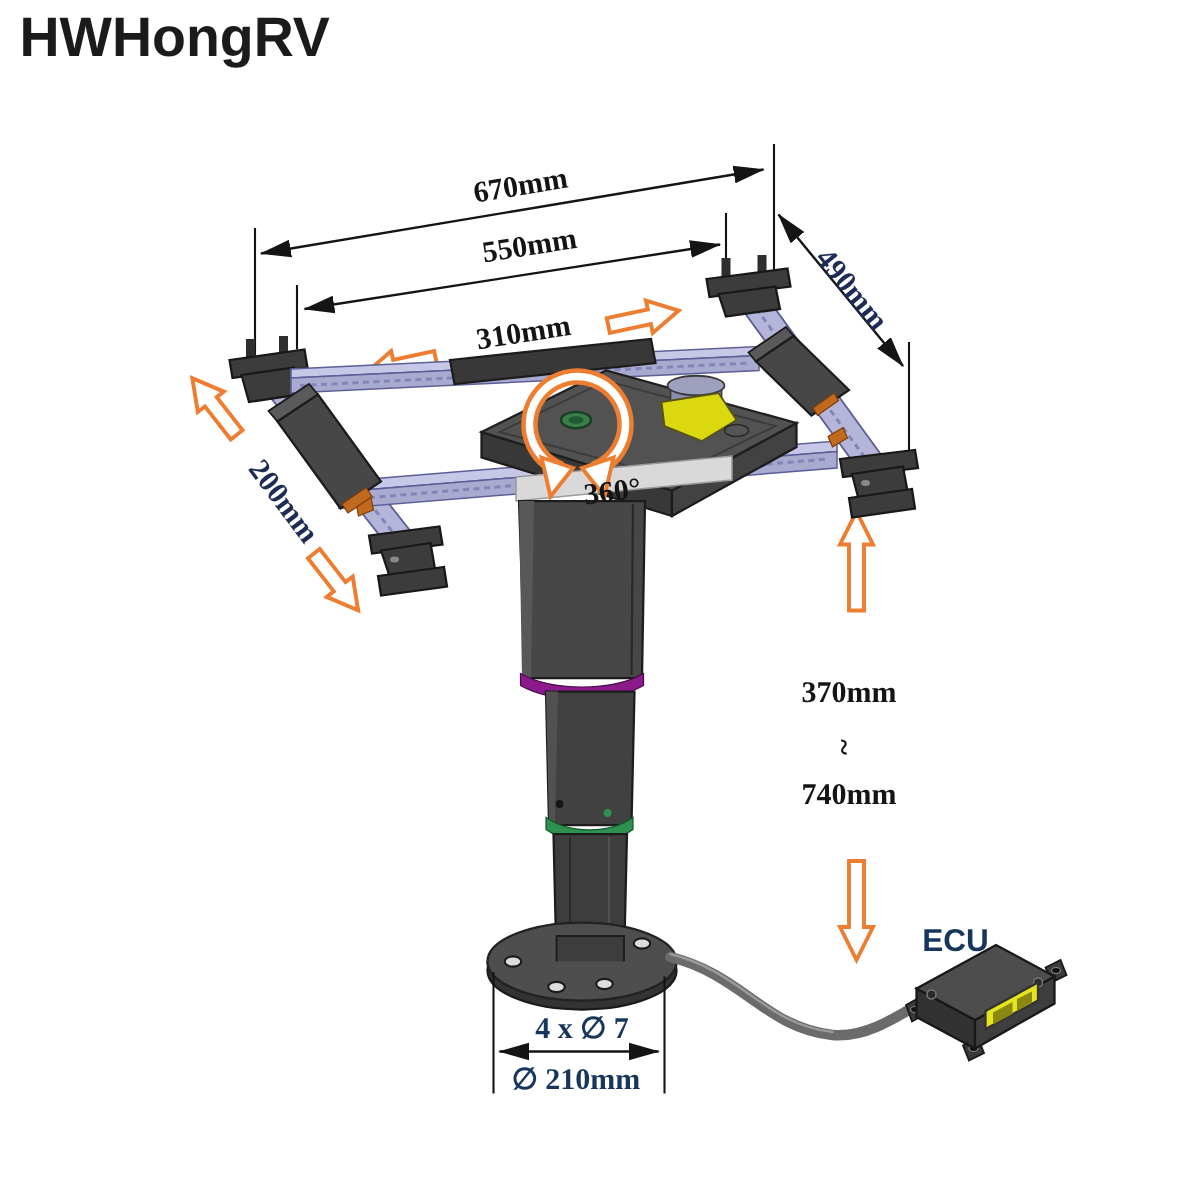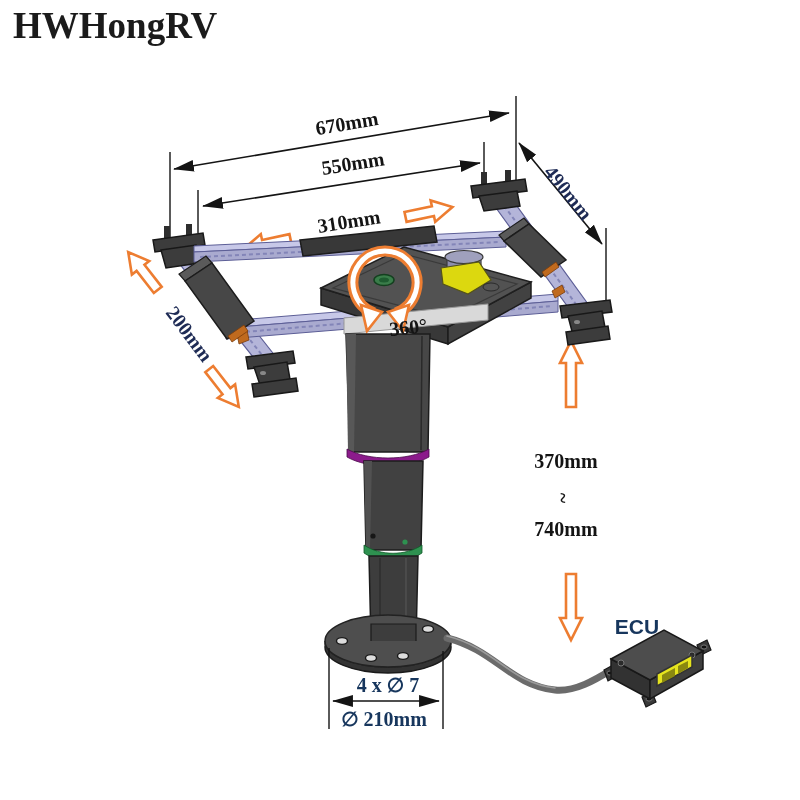--- a/index.html
+++ b/index.html
@@ -2,21 +2,21 @@
 <html><head>
 <meta charset="utf-8">
 <style>
   html,body{margin:0;padding:0;}
   body{
     width:800px;height:800px;background:#ffffff;position:relative;overflow:hidden;
     font-family:"Liberation Sans", sans-serif;
   }
   .logo{
     position:absolute;left:13px;top:4px;
-    font-family:Liberation Serif, serif;
+    font-family:Liberation Sans, sans-serif;
     font-weight:bold;font-size:37px;letter-spacing:0px;color:#1b1b1b;
   }
   svg{position:absolute;left:0;top:0;}
   .dimtext{
     font-family:"Liberation Serif","DejaVu Serif",serif;
     font-weight:bold;font-size:20px;fill:#141414;
   }
   .dimtext-navy{
     font-family:"Liberation Serif","DejaVu Serif",serif;
     font-weight:bold;font-size:20px;fill:#1e2b55;

